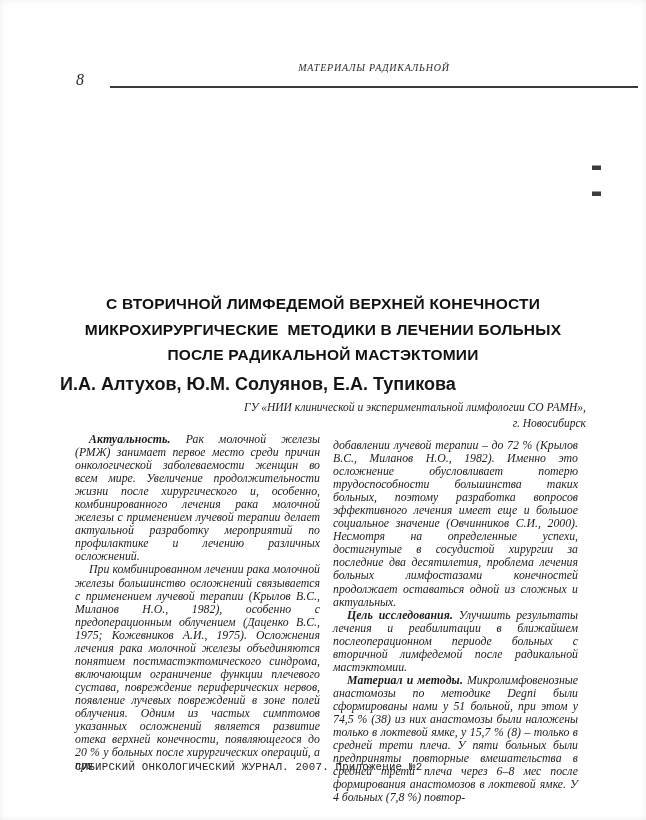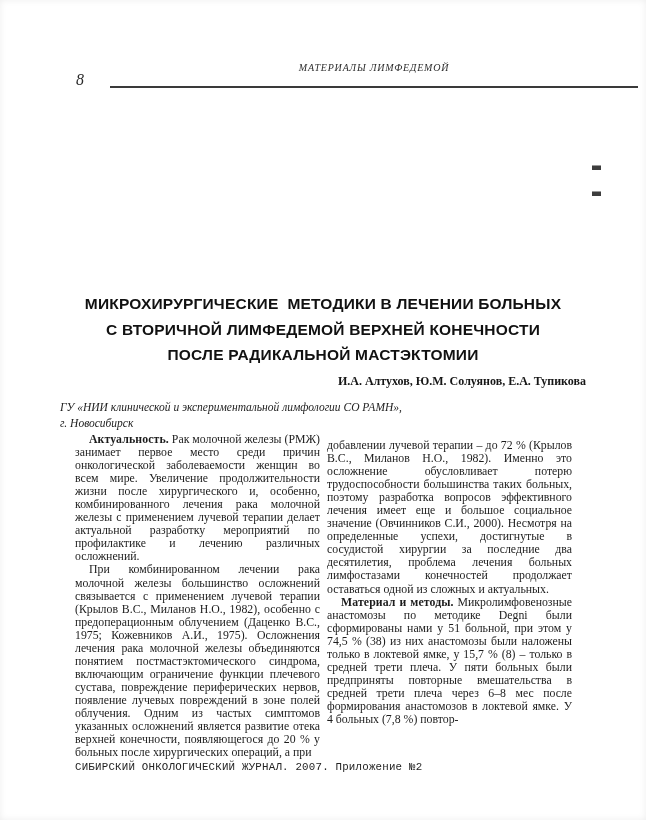--- a/index.html
+++ b/index.html
@@ -50,38 +50,38 @@
     font-family: "Liberation Sans", sans-serif;
     font-weight: bold;
     font-size: 15.5px;
     line-height: 25.5px;
     letter-spacing: 0.2px;
     color: #111;
   }
   .title .tline { white-space: pre-wrap; }
   .authors {
     position: absolute; top: 374px; left: 60px; width: 526px;
-    text-align: right;
-    font-family: Liberation Serif, serif;
+    text-align: left;
+    font-family: Liberation Sans, sans-serif;
     font-weight: bold;
-    font-size: 12px;
+    font-size: 18px;
     color: #161616;
   }
   .affiliation {
     position: absolute; top: 399px; left: 60px; width: 526px;
-    text-align: left;
+    text-align: right;
     font-style: italic;
     font-size: 11.5px;
     line-height: 16px;
     color: #222;
   }
   
   .columns {
     position: absolute; top: 433px; left: 75px; width: 503px;
-    display: flex; gap: 7px;
+    display: flex; gap: 13px; font-style: italic;
   }
   .col { width: 245px; }
   .para {
     margin: 0;
     font-size: 11.8px;
     line-height: 13.05px;
     text-align: justify;
     text-indent: 14px;
     color: #1c1c1c;
   }
@@ -95,45 +95,46 @@
     color: #242424;
     font-family: Liberation Mono, monospace;
   }
 </style>
 </head>
 <body>
 
 <div class="page">
 
   <div class="page-number">8</div>
-  <div class="running-head">МАТЕРИАЛЫ ЛИМФЕДЕМОЙ</div>
+  <div class="running-head">МАТЕРИАЛЫ РАДИКАЛЬНОЙ</div>
   <div class="head-rule"></div>
 
   <div class="artifact-dash d1"></div>
   <div class="artifact-dash d2"></div>
 
   <div class="title">
+    <div class="tline">С ВТОРИЧНОЙ ЛИМФЕДЕМОЙ ВЕРХНЕЙ КОНЕЧНОСТИ</div>
     <div class="tline">МИКРОХИРУРГИЧЕСКИЕ  МЕТОДИКИ В ЛЕЧЕНИИ БОЛЬНЫХ</div>
-    <div class="tline">С ВТОРИЧНОЙ ЛИМФЕДЕМОЙ ВЕРХНЕЙ КОНЕЧНОСТИ</div>
     <div class="tline">ПОСЛЕ РАДИКАЛЬНОЙ МАСТЭКТОМИИ</div>
   </div>
 
   <div class="authors">И.А. Алтухов, Ю.М. Солуянов, Е.А. Тупикова</div>
 
   <div class="affiliation">
     <div>ГУ «НИИ клинической и экспериментальной лимфологии СО РАМН»,</div>
     <div>г. Новосибирск</div>
   </div>
 
   <div class="columns">
     <div class="col">
       <p class="para"><b>Актуальность. </b><span>Рак молочной железы (РМЖ) занимает первое место среди причин онкологической заболеваемости женщин во всем мире. Увеличение продолжительности жизни после хирургического и, особенно, комбинированного лечения рака молочной железы с применением лучевой терапии делает актуальной разработку мероприятий по профилактике и лечению различных осложнений.</span></p>
       <p class="para"><b></b><span>При комбинированном лечении рака молочной железы большинство осложнений связывается с применением лучевой терапии (Крылов В.С., Миланов Н.О., 1982), особенно с предоперационным облучением (Даценко В.С., 1975; Кожевников А.И., 1975). Осложнения лечения рака молочной железы объединяются понятием постмастэктомического синдрома, включающим ограничение функции плечевого сустава, повреждение периферических нервов, появление лучевых повреждений в зоне полей облучения. Одним из частых симптомов указанных осложнений является развитие отека верхней конечности, появляющегося до 20 % у больных после хирургических операций, а при</span></p>
     </div>
     <div class="col">
       <p class="para noindent"><b></b><span>добавлении лучевой терапии – до 72 % (Крылов В.С., Миланов Н.О., 1982). Именно это осложнение обусловливает потерю трудоспособности большинства таких больных, поэтому разработка вопросов эффективного лечения имеет еще и большое социальное значение (Овчинников С.И., 2000). Несмотря на определенные успехи, достигнутые в сосудистой хирургии за последние два десятилетия, проблема лечения больных лимфостазами конечностей продолжает оставаться одной из сложных и актуальных.</span></p>
+      <p class="para"><b>Цель исследования. </b><span>Улучшить результаты лечения и реабилитации в ближайшем послеоперационном периоде больных с вторичной лимфедемой после радикальной мастэктомии.</span></p>
       <p class="para"><b>Материал и методы. </b><span>Микролимфовенозные анастомозы по методике Degni были сформированы нами  у 51 больной, при этом у 74,5 % (38) из них анастомозы были наложены только в локтевой ямке, у 15,7 % (8) – только в средней трети плеча. У пяти больных были предприняты повторные вмешательства в средней трети плеча через 6–8 мес после формирования анастомозов в локтевой ямке. У 4 больных (7,8 %) повтор-</span></p>
     </div>
   </div>
 
   <div class="footer">СИБИРСКИЙ ОНКОЛОГИЧЕСКИЙ ЖУРНАЛ. 2007. Приложение №2</div>
 
 </div>
 
 </body></html>

